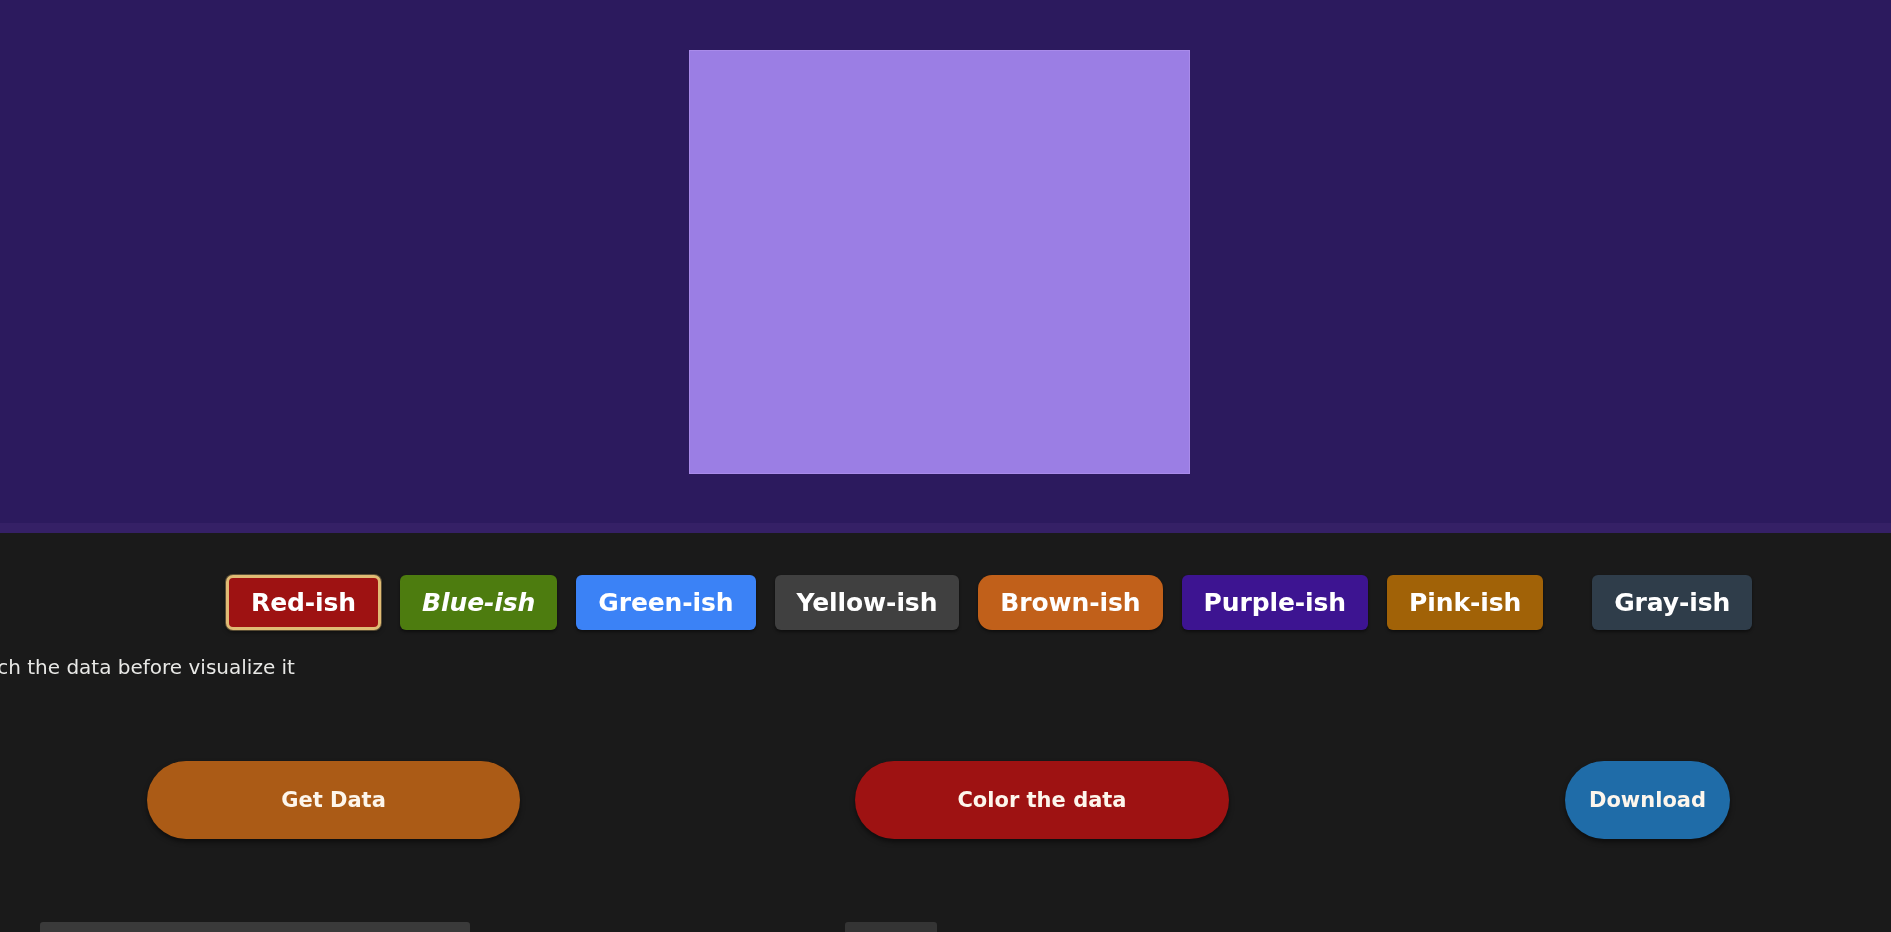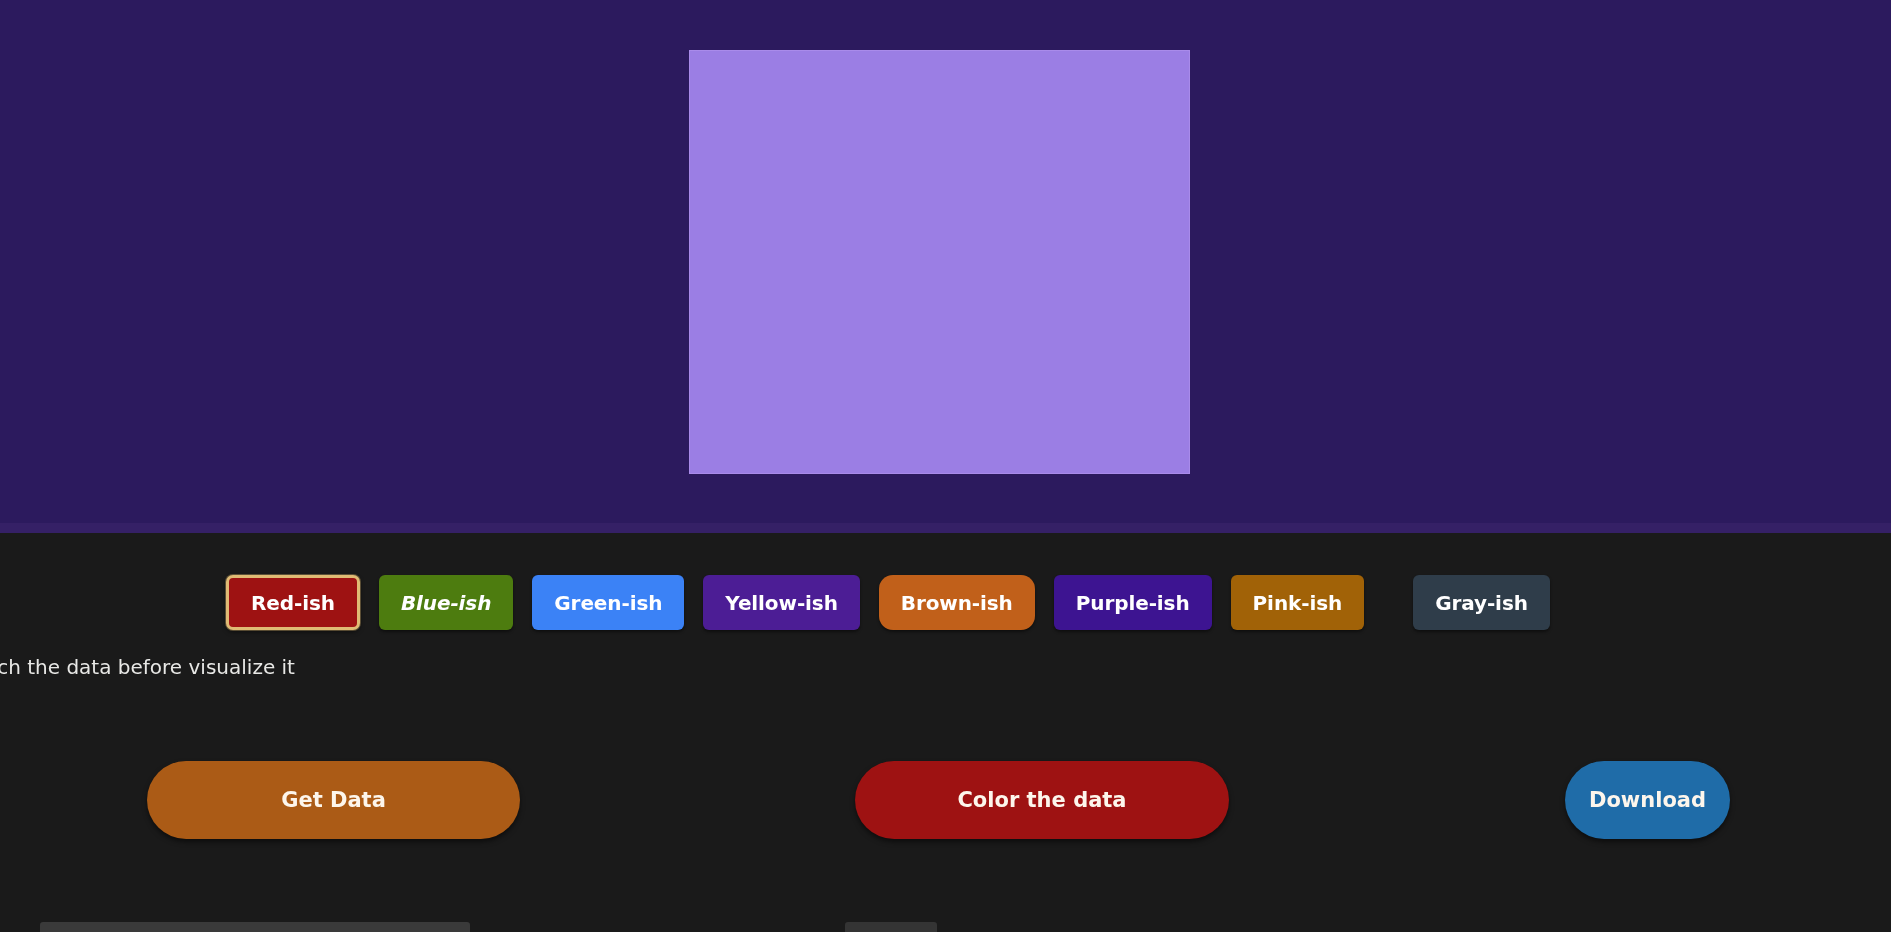--- a/index.html
+++ b/index.html
@@ -70,21 +70,21 @@
     align-items: center;
   }
 
   .palette-btn {
     height: 55px;
     padding: 0 22px;
     border: none;
     border-radius: 6px;
     color: #ffffff;
     font-family: "DejaVu Sans", "Liberation Sans", sans-serif;
-    font-size: 20px;
+    font-size: 25px;
     font-weight: bold;
     letter-spacing: -0.1px;
     cursor: pointer;
     display: flex;
     align-items: center;
     justify-content: center;
     white-space: nowrap;
     box-shadow: 0 2px 3px rgba(0,0,0,0.45);
   }
 
@@ -173,21 +173,21 @@
     <div class="palette-row">
       <button class="palette-btn selected" id="pal-0" style="background: rgb(158, 18, 18); border-color: rgb(224, 187, 116);">
         <span>Red-ish</span>
       </button>
       <button class="palette-btn" id="pal-1" style="background: #4d7c0f; font-style: italic;">
         <span>Blue-ish</span>
       </button>
       <button class="palette-btn" id="pal-2" style="background: #3b82f6;">
         <span>Green-ish</span>
       </button>
-      <button class="palette-btn" id="pal-3" style="background: #4c1d95; text-align: center;">
+      <button class="palette-btn" id="pal-3" style="background: #404040; text-align: center;">
         <span>Yellow-ish</span>
       </button>
       <button class="palette-btn" id="pal-4" style="background: rgb(193, 96, 26); border-radius: 14px;">
         <span>Brown-ish</span>
       </button>
       <button class="palette-btn" id="pal-5" style="background: rgb(61, 20, 145);">
         <span>Purple-ish</span>
       </button>
       <button class="palette-btn" id="pal-6" style="background: #a16207;">
         <span>Pink-ish</span>

